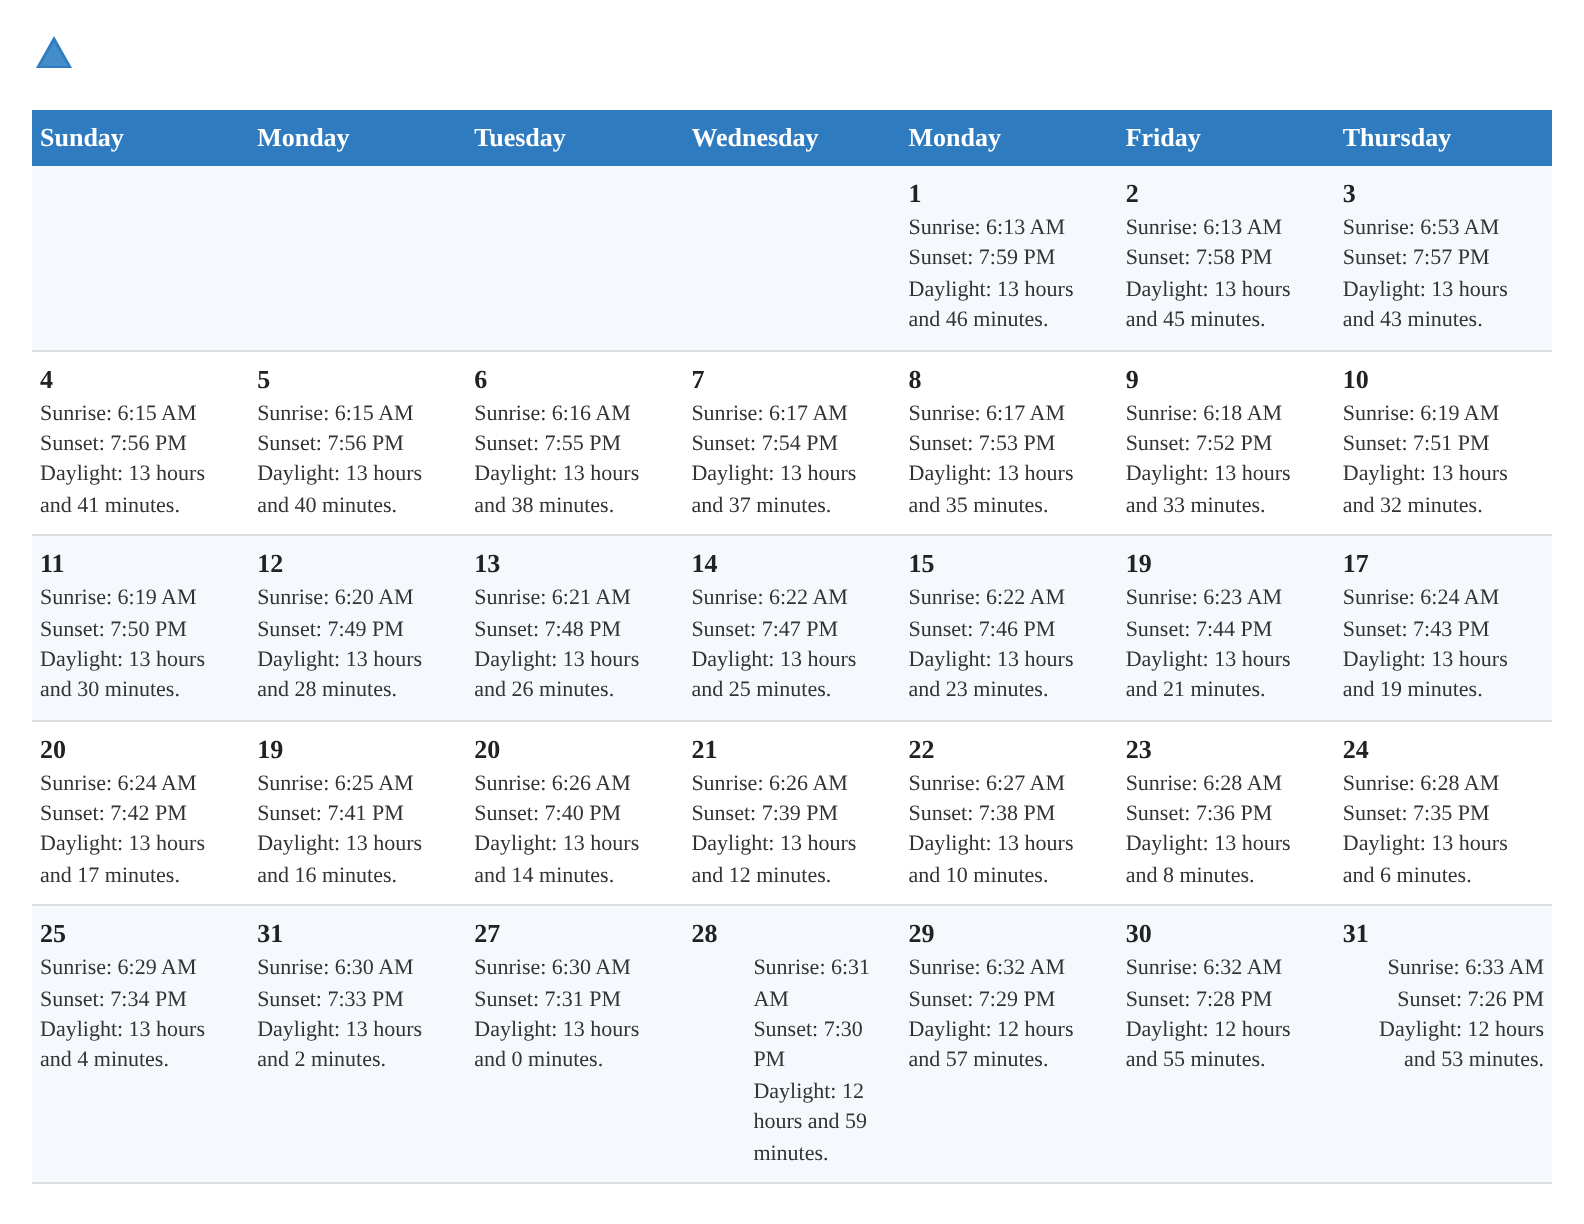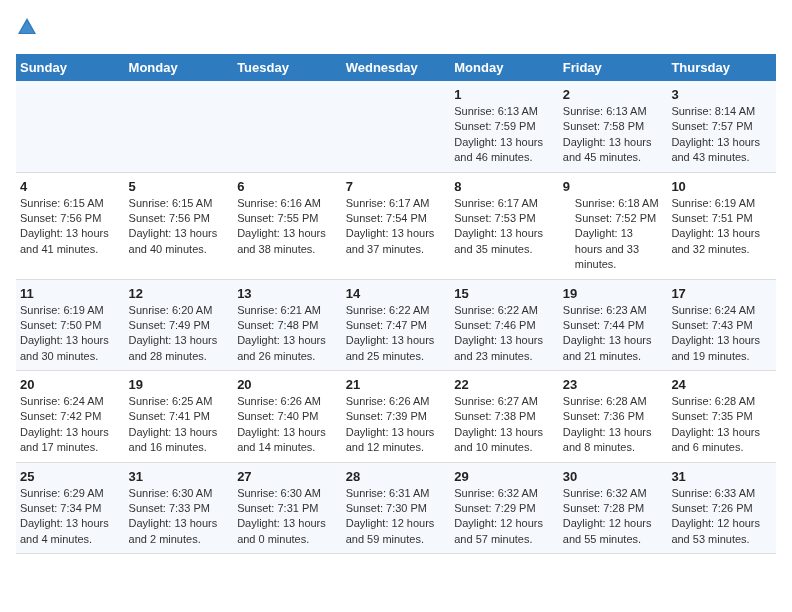--- a/index.html
+++ b/index.html
@@ -46,20 +46,21 @@
       color: #222;
     }
     .location-title {
       font-size: 16px;
       color: #555;
     }
     table {
       width: 100%;
       border-collapse: collapse;
       font-size: 11px;
+      font-family: Liberation Serif, serif;
     }
     thead tr {
       background-color: #2e7bbf;
       color: #fff;
     }
     thead th {
       padding: 6px 4px;
       text-align: left;
       font-weight: bold;
       font-size: 13px;
@@ -138,21 +139,21 @@
 Daylight: 13 hours and 46 minutes.</div>
         </td>
         <td>
           <span class="day-number">2</span>
           <div class="day-info" style="white-space: pre-line;">Sunrise: 6:13 AM
 Sunset: 7:58 PM
 Daylight: 13 hours and 45 minutes.</div>
         </td>
         <td>
           <span class="day-number">3</span>
-          <div class="day-info" style="white-space: pre-line;">Sunrise: 8:14 AM
+          <div class="day-info" style="white-space: pre-line;">Sunrise: 6:53 AM
 Sunset: 7:57 PM
 Daylight: 13 hours and 43 minutes.</div>
         </td>
       </tr>
       <tr>
         <td>
           <span class="day-number">4</span>
           <div class="day-info" style="white-space: pre-line;">Sunrise: 6:15 AM
 Sunset: 7:56 PM
 Daylight: 13 hours and 41 minutes.</div>
@@ -176,21 +177,21 @@
 Daylight: 13 hours and 37 minutes.</div>
         </td>
         <td>
           <span class="day-number">8</span>
           <div class="day-info" style="white-space: pre-line;">Sunrise: 6:17 AM
 Sunset: 7:53 PM
 Daylight: 13 hours and 35 minutes.</div>
         </td>
         <td>
           <span class="day-number">9</span>
-          <div class="day-info" style="white-space: pre-line; margin-left: 12px;">Sunrise: 6:18 AM
+          <div class="day-info" style="white-space: pre-line;">Sunrise: 6:18 AM
 Sunset: 7:52 PM
 Daylight: 13 hours and 33 minutes.</div>
         </td>
         <td>
           <span class="day-number">10</span>
           <div class="day-info" style="white-space: pre-line;">Sunrise: 6:19 AM
 Sunset: 7:51 PM
 Daylight: 13 hours and 32 minutes.</div>
         </td>
       </tr>
@@ -296,37 +297,37 @@
 Daylight: 13 hours and 2 minutes.</div>
         </td>
         <td>
           <span class="day-number">27</span>
           <div class="day-info" style="white-space: pre-line;">Sunrise: 6:30 AM
 Sunset: 7:31 PM
 Daylight: 13 hours and 0 minutes.</div>
         </td>
         <td>
           <span class="day-number">28</span>
-          <div class="day-info" style="white-space: pre-line;">Sunrise: 6:31 AM
+          <div class="day-info" style="white-space: pre-line; margin-left: 31px;">Sunrise: 6:31 AM
 Sunset: 7:30 PM
 Daylight: 12 hours and 59 minutes.</div>
         </td>
         <td>
           <span class="day-number">29</span>
           <div class="day-info" style="white-space: pre-line;">Sunrise: 6:32 AM
 Sunset: 7:29 PM
 Daylight: 12 hours and 57 minutes.</div>
         </td>
         <td>
           <span class="day-number">30</span>
           <div class="day-info" style="white-space: pre-line;">Sunrise: 6:32 AM
 Sunset: 7:28 PM
 Daylight: 12 hours and 55 minutes.</div>
         </td>
         <td>
           <span class="day-number">31</span>
-          <div class="day-info" style="white-space: pre-line;">Sunrise: 6:33 AM
+          <div class="day-info" style="white-space: pre-line; text-align: right;">Sunrise: 6:33 AM
 Sunset: 7:26 PM
 Daylight: 12 hours and 53 minutes.</div>
         </td>
       </tr>
     </tbody>
 </table>
 
 </body></html>

